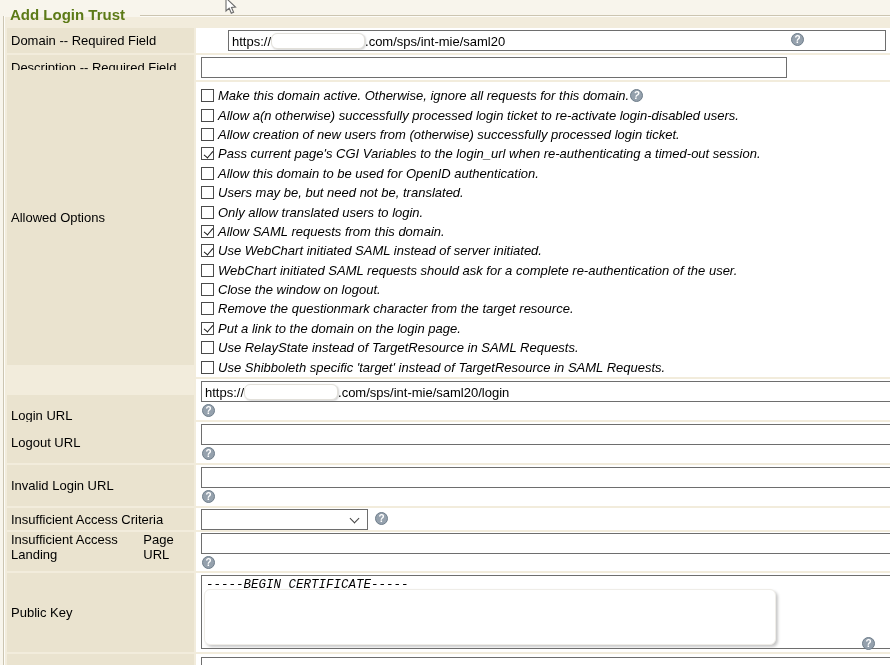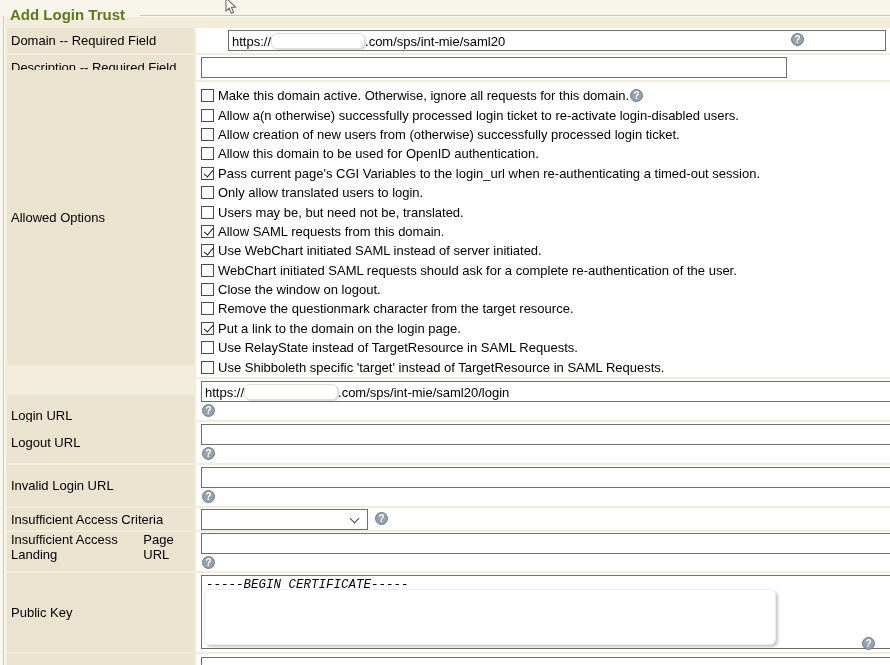--- a/index.html
+++ b/index.html
@@ -34,21 +34,21 @@
 
   
   .help { display:inline-flex; align-items:center; justify-content:center;
     width:13px; height:13px; border-radius:50%;
     background:#95a1ad; border:1px solid #6e7d8a; color:#fff;
     font-size:10px; font-weight:bold; line-height:1; flex:0 0 13px; }
   .help.abs { position:absolute; }
 
   
   .opts { position:absolute; left:196px; top:82px; width:694px; height:295px;
-    background:#fff; padding:4px 0 0 5px; }
+    background:#fff; padding:4px 0 0 5px;font-style:italic; }
   .opt { display:flex; align-items:center; height:19.4px; white-space:nowrap; }
   .cb { width:13px; height:13px; background:#fff; border:1px solid #4a4a4a;
     margin-right:4px; position:relative; flex:0 0 13px; }
   .cb.checked::after { content:""; position:absolute; left:2px; top:2.5px;
     width:8px; height:4px; border-left:1.6px solid #1a1a1a; border-bottom:1.6px solid #1a1a1a;
     transform:rotate(-50deg); }
   .opt .help { margin-left:1px; }
 
   
   .sel { position:absolute; left:201px; top:509px; width:167px; height:21px;
@@ -111,34 +111,34 @@
       </div>
     <div class="opt">
         <span class="cb"></span>
         <span>Allow a(n otherwise) successfully processed login ticket to re-activate login-disabled users.</span>
       </div>
     <div class="opt">
         <span class="cb"></span>
         <span>Allow creation of new users from (otherwise) successfully processed login ticket.</span>
       </div>
     <div class="opt">
+        <span class="cb checked"></span>
+        <span>Pass current page's CGI Variables to the login_url when re-authenticating a timed-out session.</span>
+      </div>
+    <div class="opt">
         <span class="cb"></span>
         <span>Allow this domain to be used for OpenID authentication.</span>
       </div>
     <div class="opt">
-        <span class="cb checked"></span>
-        <span>Pass current page's CGI Variables to the login_url when re-authenticating a timed-out session.</span>
+        <span class="cb"></span>
+        <span>Users may be, but need not be, translated.</span>
       </div>
     <div class="opt">
         <span class="cb"></span>
         <span>Only allow translated users to login.</span>
-      </div>
-    <div class="opt">
-        <span class="cb"></span>
-        <span>Users may be, but need not be, translated.</span>
       </div>
     <div class="opt">
         <span class="cb checked"></span>
         <span>Allow SAML requests from this domain.</span>
       </div>
     <div class="opt">
         <span class="cb checked"></span>
         <span>Use WebChart initiated SAML instead of server initiated.</span>
       </div>
     <div class="opt">

